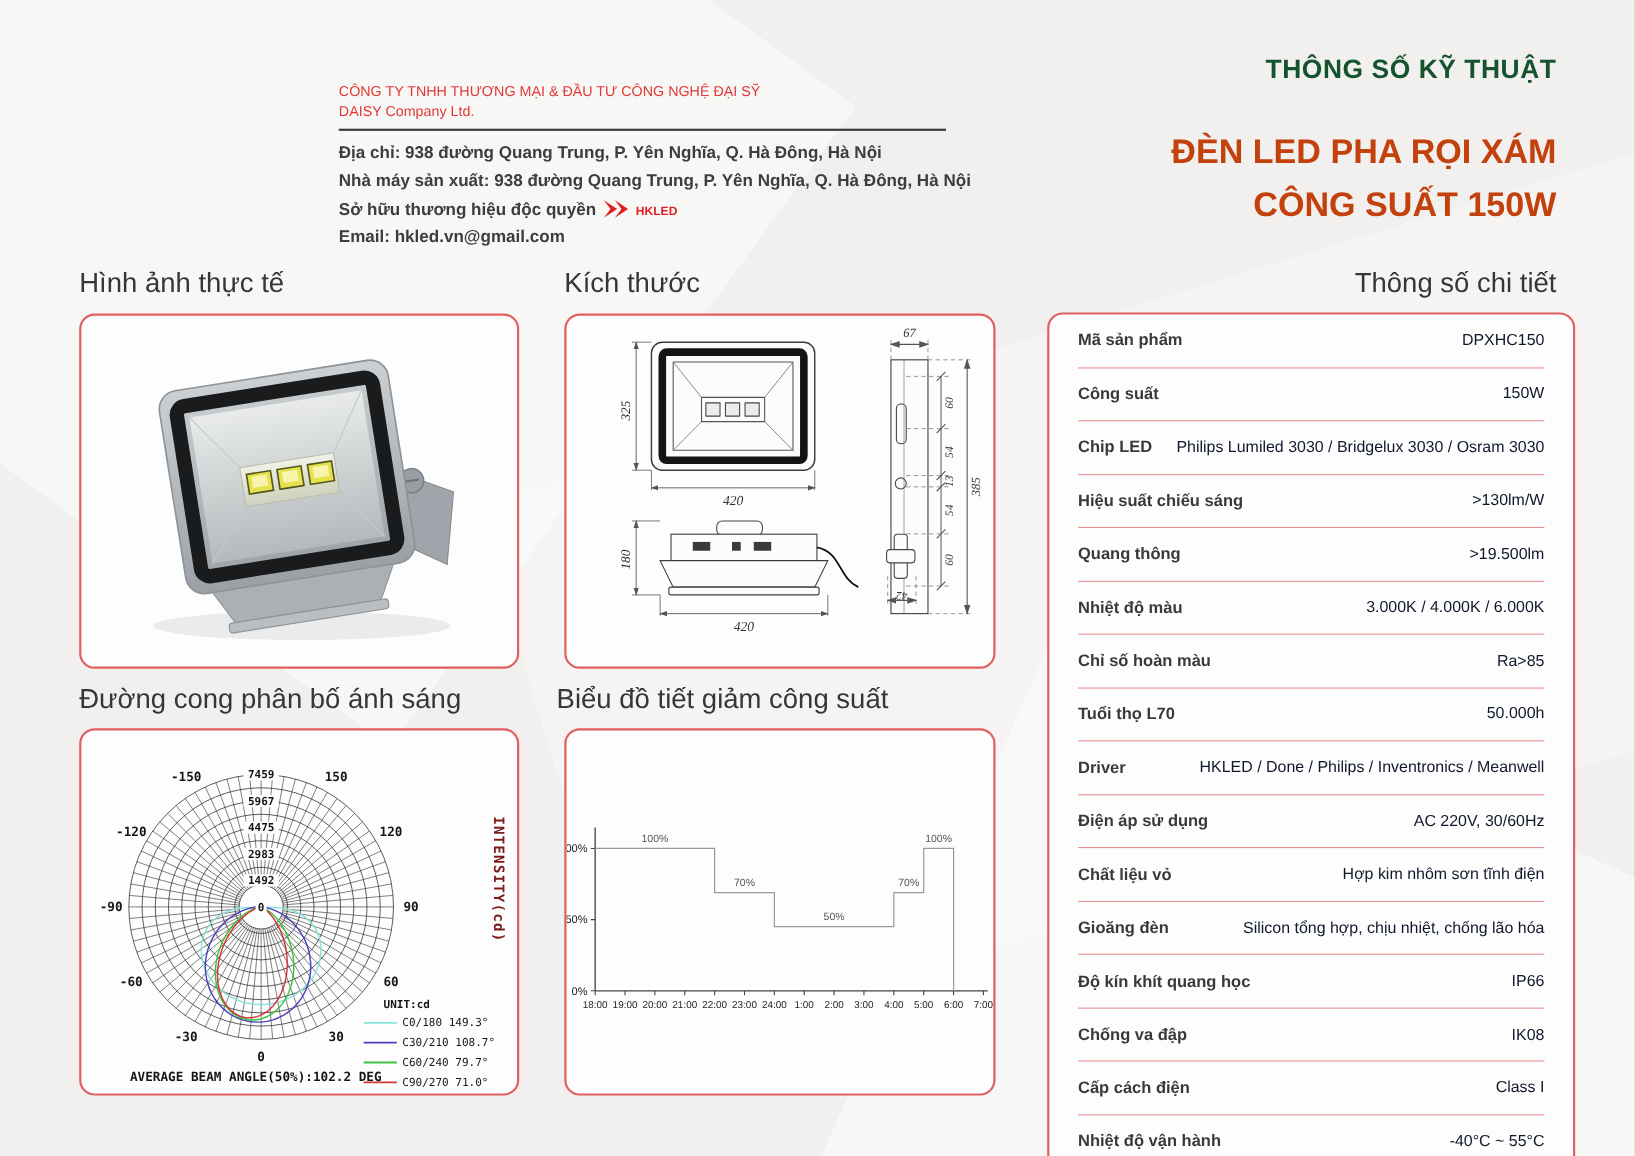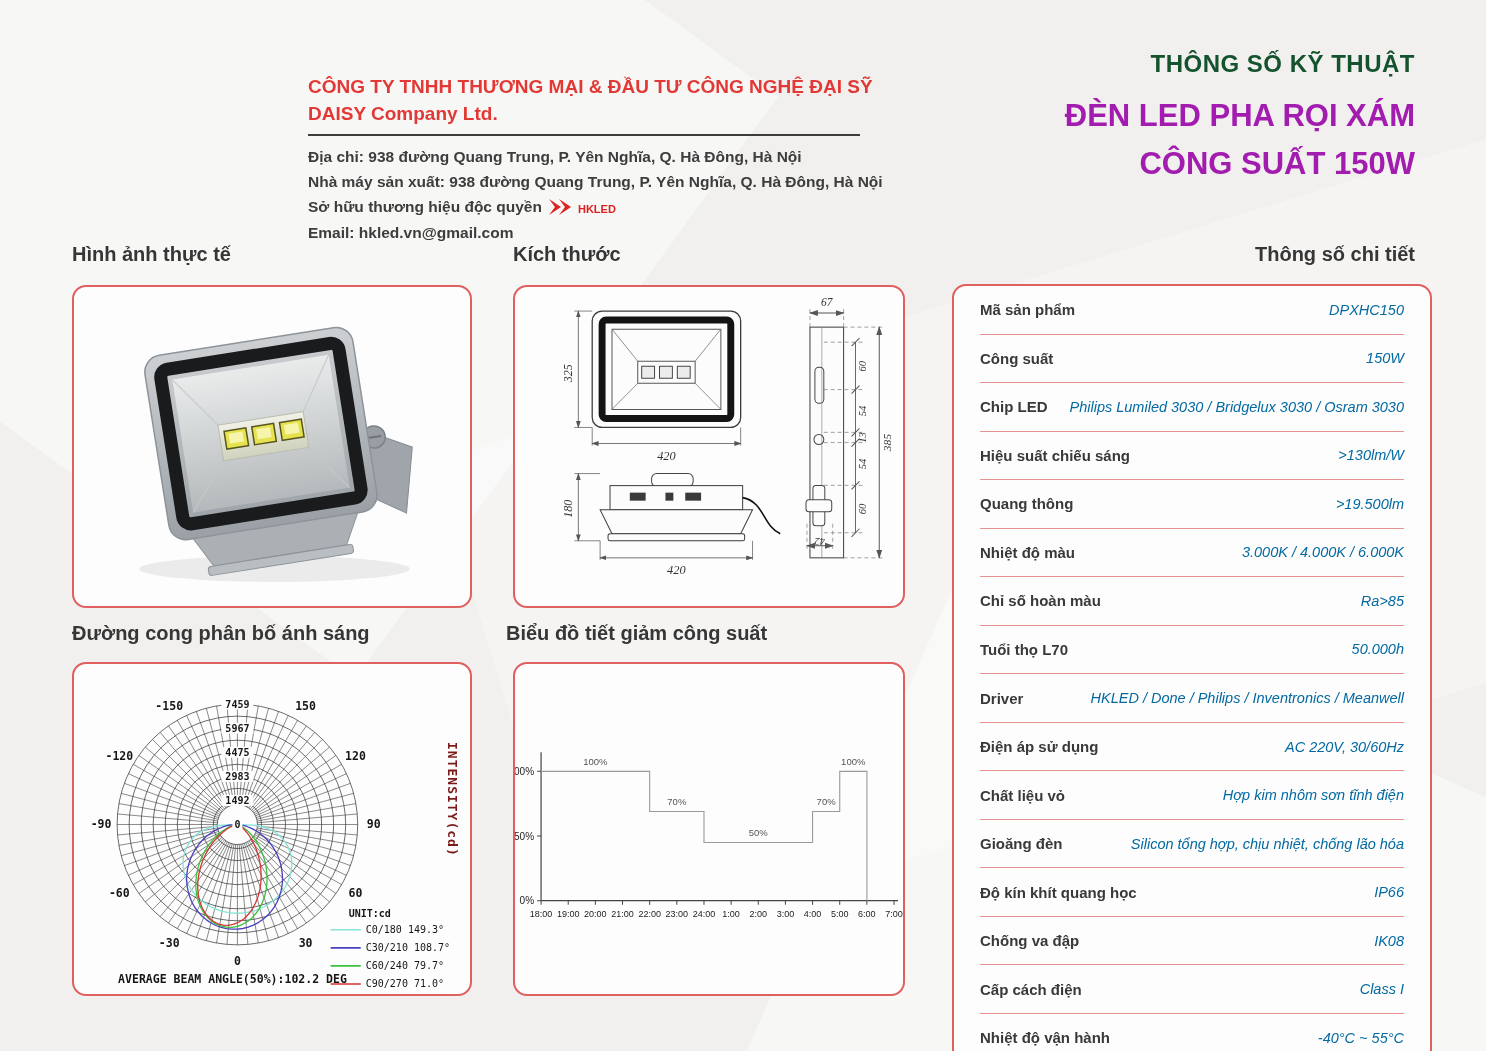--- a/index.html
+++ b/index.html
@@ -5,39 +5,39 @@
   html,body{margin:0;padding:0;background:#cfcfcf;}
   .page{position:relative;width:1486px;height:1051px;background:#f1f0ee;overflow:hidden;
         font-family:"Liberation Sans",sans-serif;color:#3a3a3a;}
   .deco{position:absolute;background:rgba(255,255,255,.45);}
   .deco1{width:980px;height:720px;left:-320px;top:-260px;transform:rotate(36deg);}
   .deco2{width:1300px;height:520px;left:480px;top:260px;transform:rotate(-17deg);background:rgba(255,255,255,.30);}
   .deco3{width:950px;height:620px;right:-260px;bottom:-300px;transform:rotate(24deg);}
   
   .logo{position:absolute;left:70px;top:74px;width:222px;height:144px;}
   .company{position:absolute;left:308px;top:74px;width:580px;}
-  .c-name{font-size:19px;font-weight:bold;color:#e23936;line-height:1.4;}
+  .c-name{font-size:13px;font-weight:normal;color:#e23936;line-height:1.4;}
   .c-div{height:2px;background:#3d3d3d;margin:7px 0 8px;width:552px;}
   .c-line{font-size:15.5px;font-weight:bold;color:#3d3d3d;line-height:1.62;}
   .c-tm{display:flex;align-items:center;gap:6px;}
   .hk-led-text{font-size:11px;font-weight:bold;color:#e02020;margin-left:-2px;position:relative;top:3px;}
   .right-head{position:absolute;right:71px;top:50px;text-align:right;}
   .doc-title{font-size:24px;font-weight:bold;color:#14532d;letter-spacing:.5px;}
-  .prod-title{margin-top:14px;font-size:31px;font-weight:bold;color:#a21caf;line-height:1.55;}
+  .prod-title{margin-top:36px;font-size:31px;font-weight:bold;color:#c2410c;line-height:1.55;}
   
-  .sec-h{position:absolute;font-size:20px;font-weight:bold;color:#363636;}
+  .sec-h{position:absolute;font-size:25px;font-weight:normal;color:#363636;}
   
   .panel{position:absolute;background:#fdfdfd;border:2.5px solid #e05f5f;border-radius:14px;box-sizing:border-box;overflow:hidden;}
   .panel svg.fill{width:100%;height:100%;display:block;}
   
   .spec-table{display:flex;flex-direction:column;height:100%;padding:0 26px;box-sizing:border-box;}
   .spec-row{flex:1;display:flex;align-items:center;justify-content:space-between;gap:14px;border-bottom:1.2px solid #e79090;}
   .spec-row.last{border-bottom:none;gap:12px;}
   .spec-label{font-size:15px;font-weight:bold;color:#393939;white-space:nowrap;}
-  .spec-value{font-size:14.5px;font-style:italic;color:#0369a1;text-align:right;}
+  .spec-value{font-size:14.5px;color:#0f172a;text-align:right;}
   .intensity{position:absolute;right:10px;top:78px;writing-mode:vertical-rl;
      font-family:"DejaVu Sans Mono",monospace;font-weight:bold;font-size:13px;color:#7c1a1a;letter-spacing:1px;}
   .dimtext{font-family:"Liberation Serif",serif;font-style:italic;}
 </style>
 </head>
 <body>
 
 <div class="page">
   <div class="deco deco1"></div>
   <div class="deco deco2"></div>

